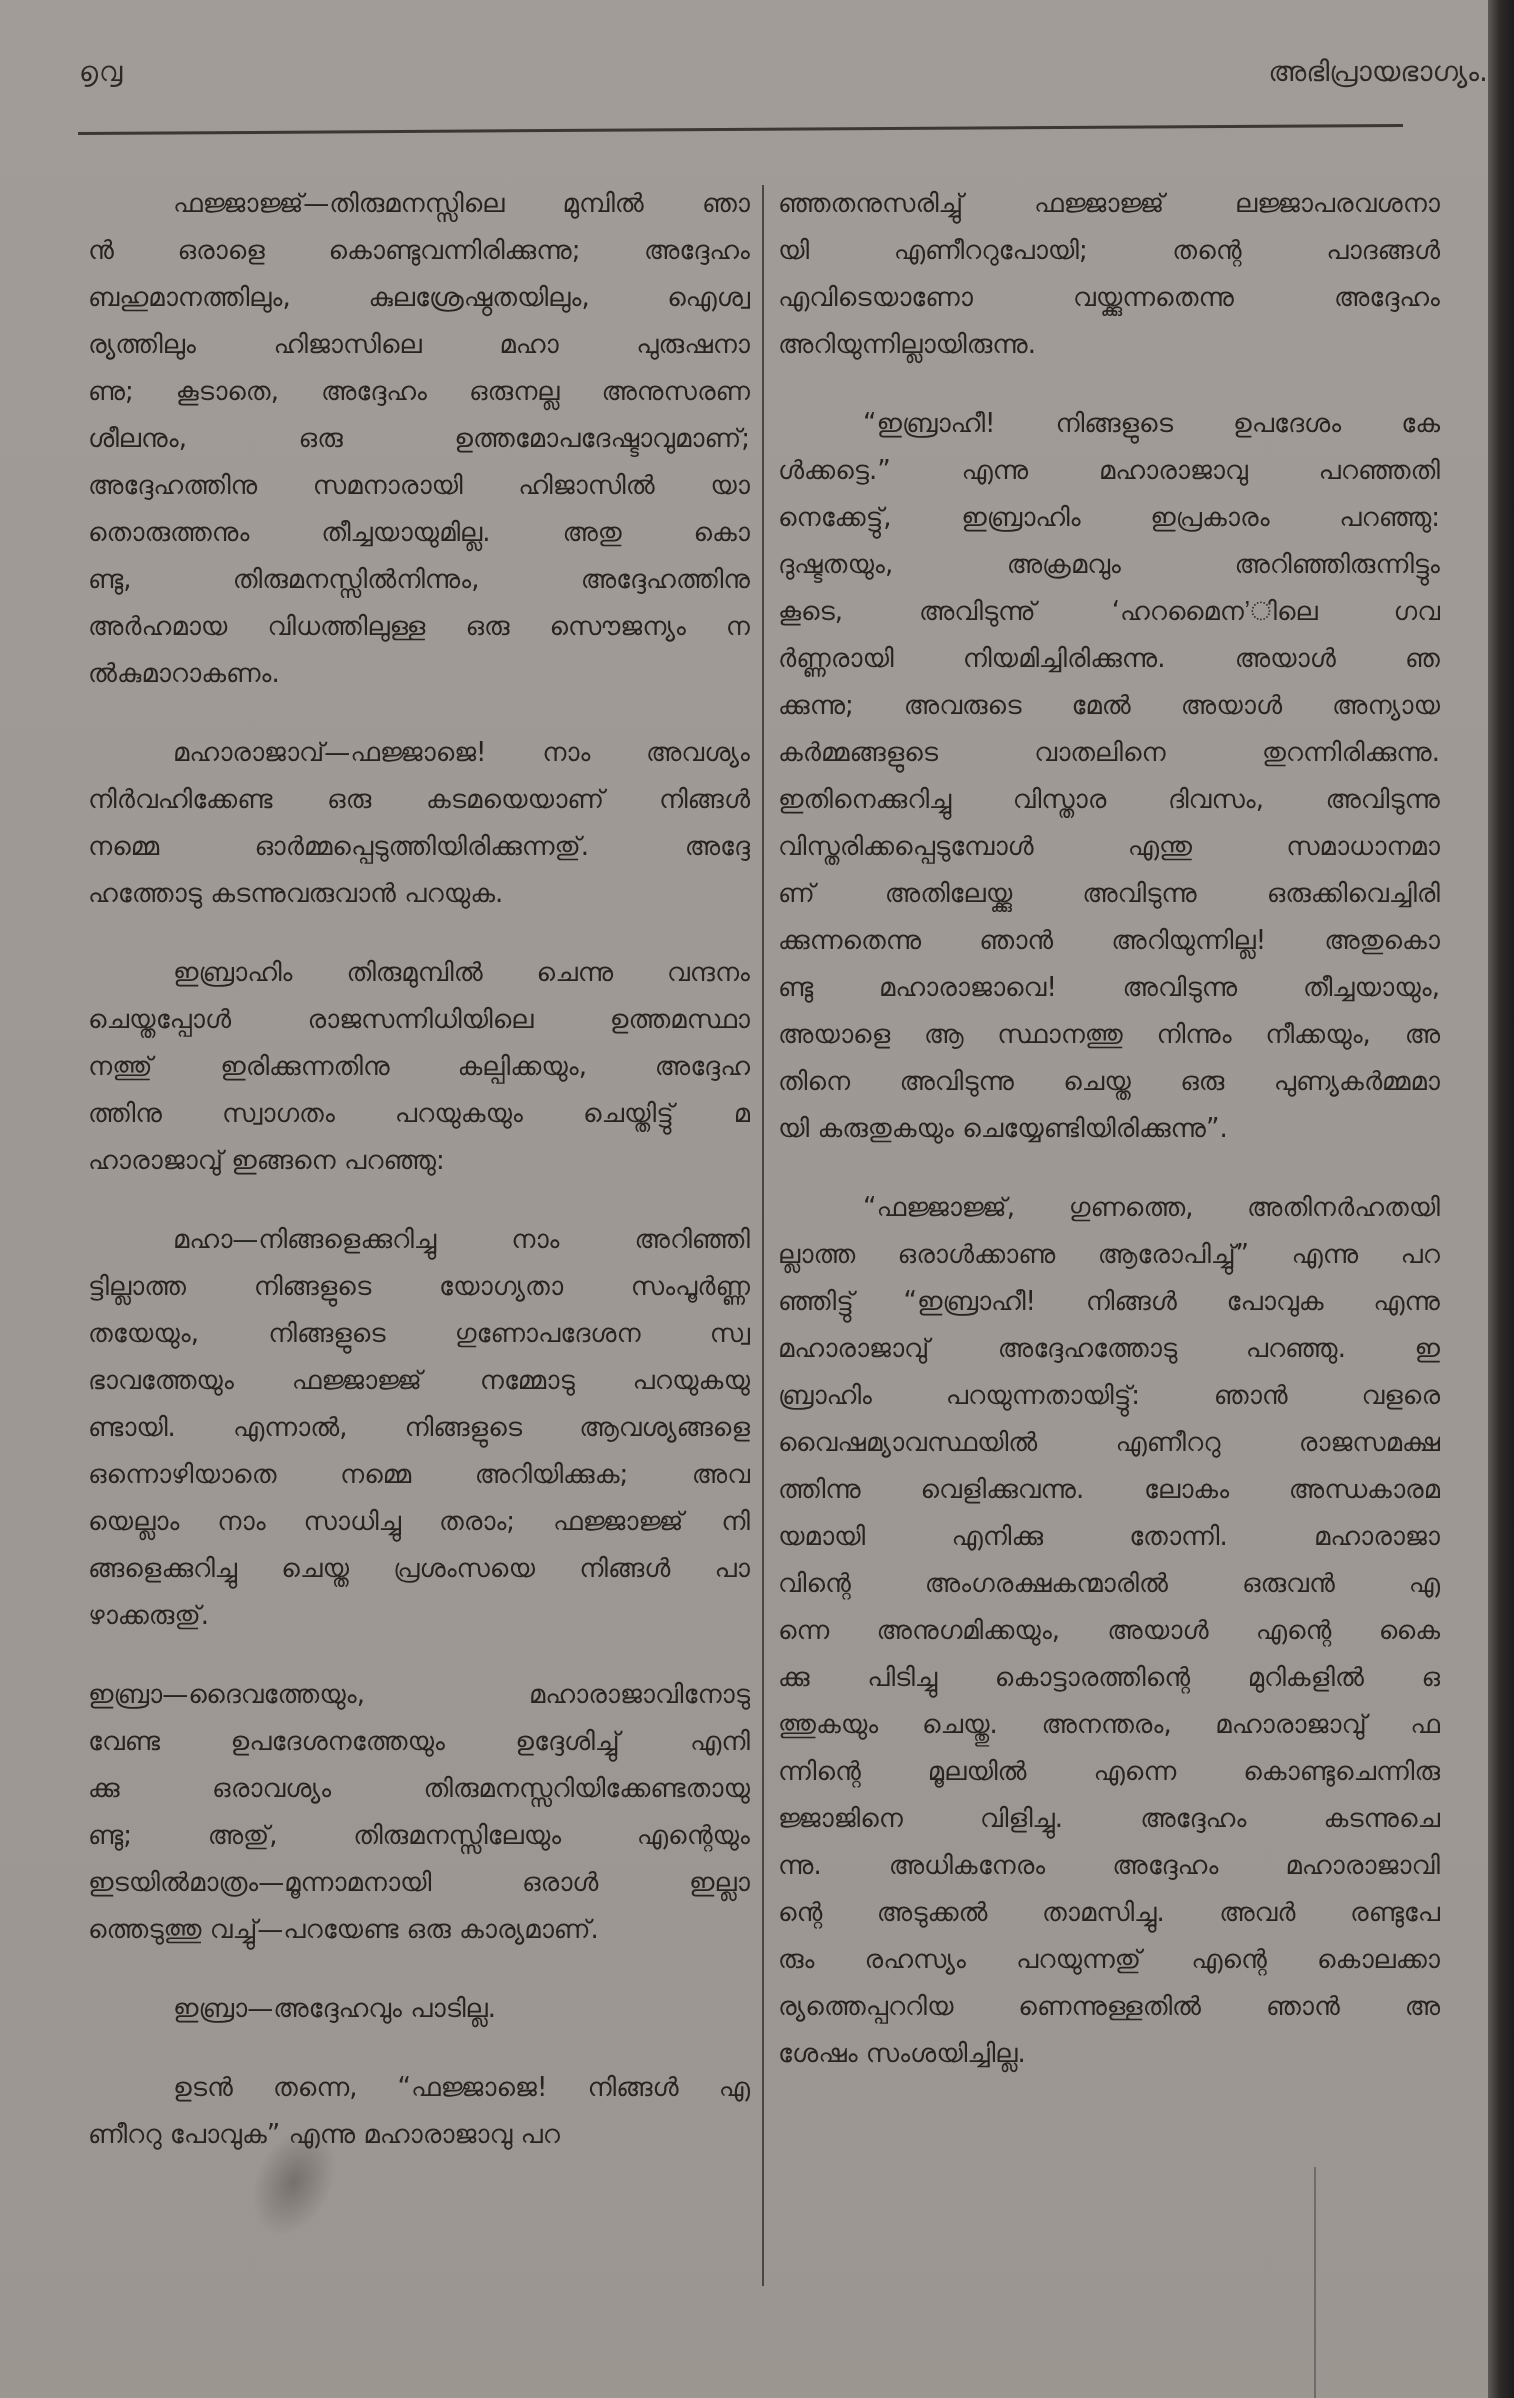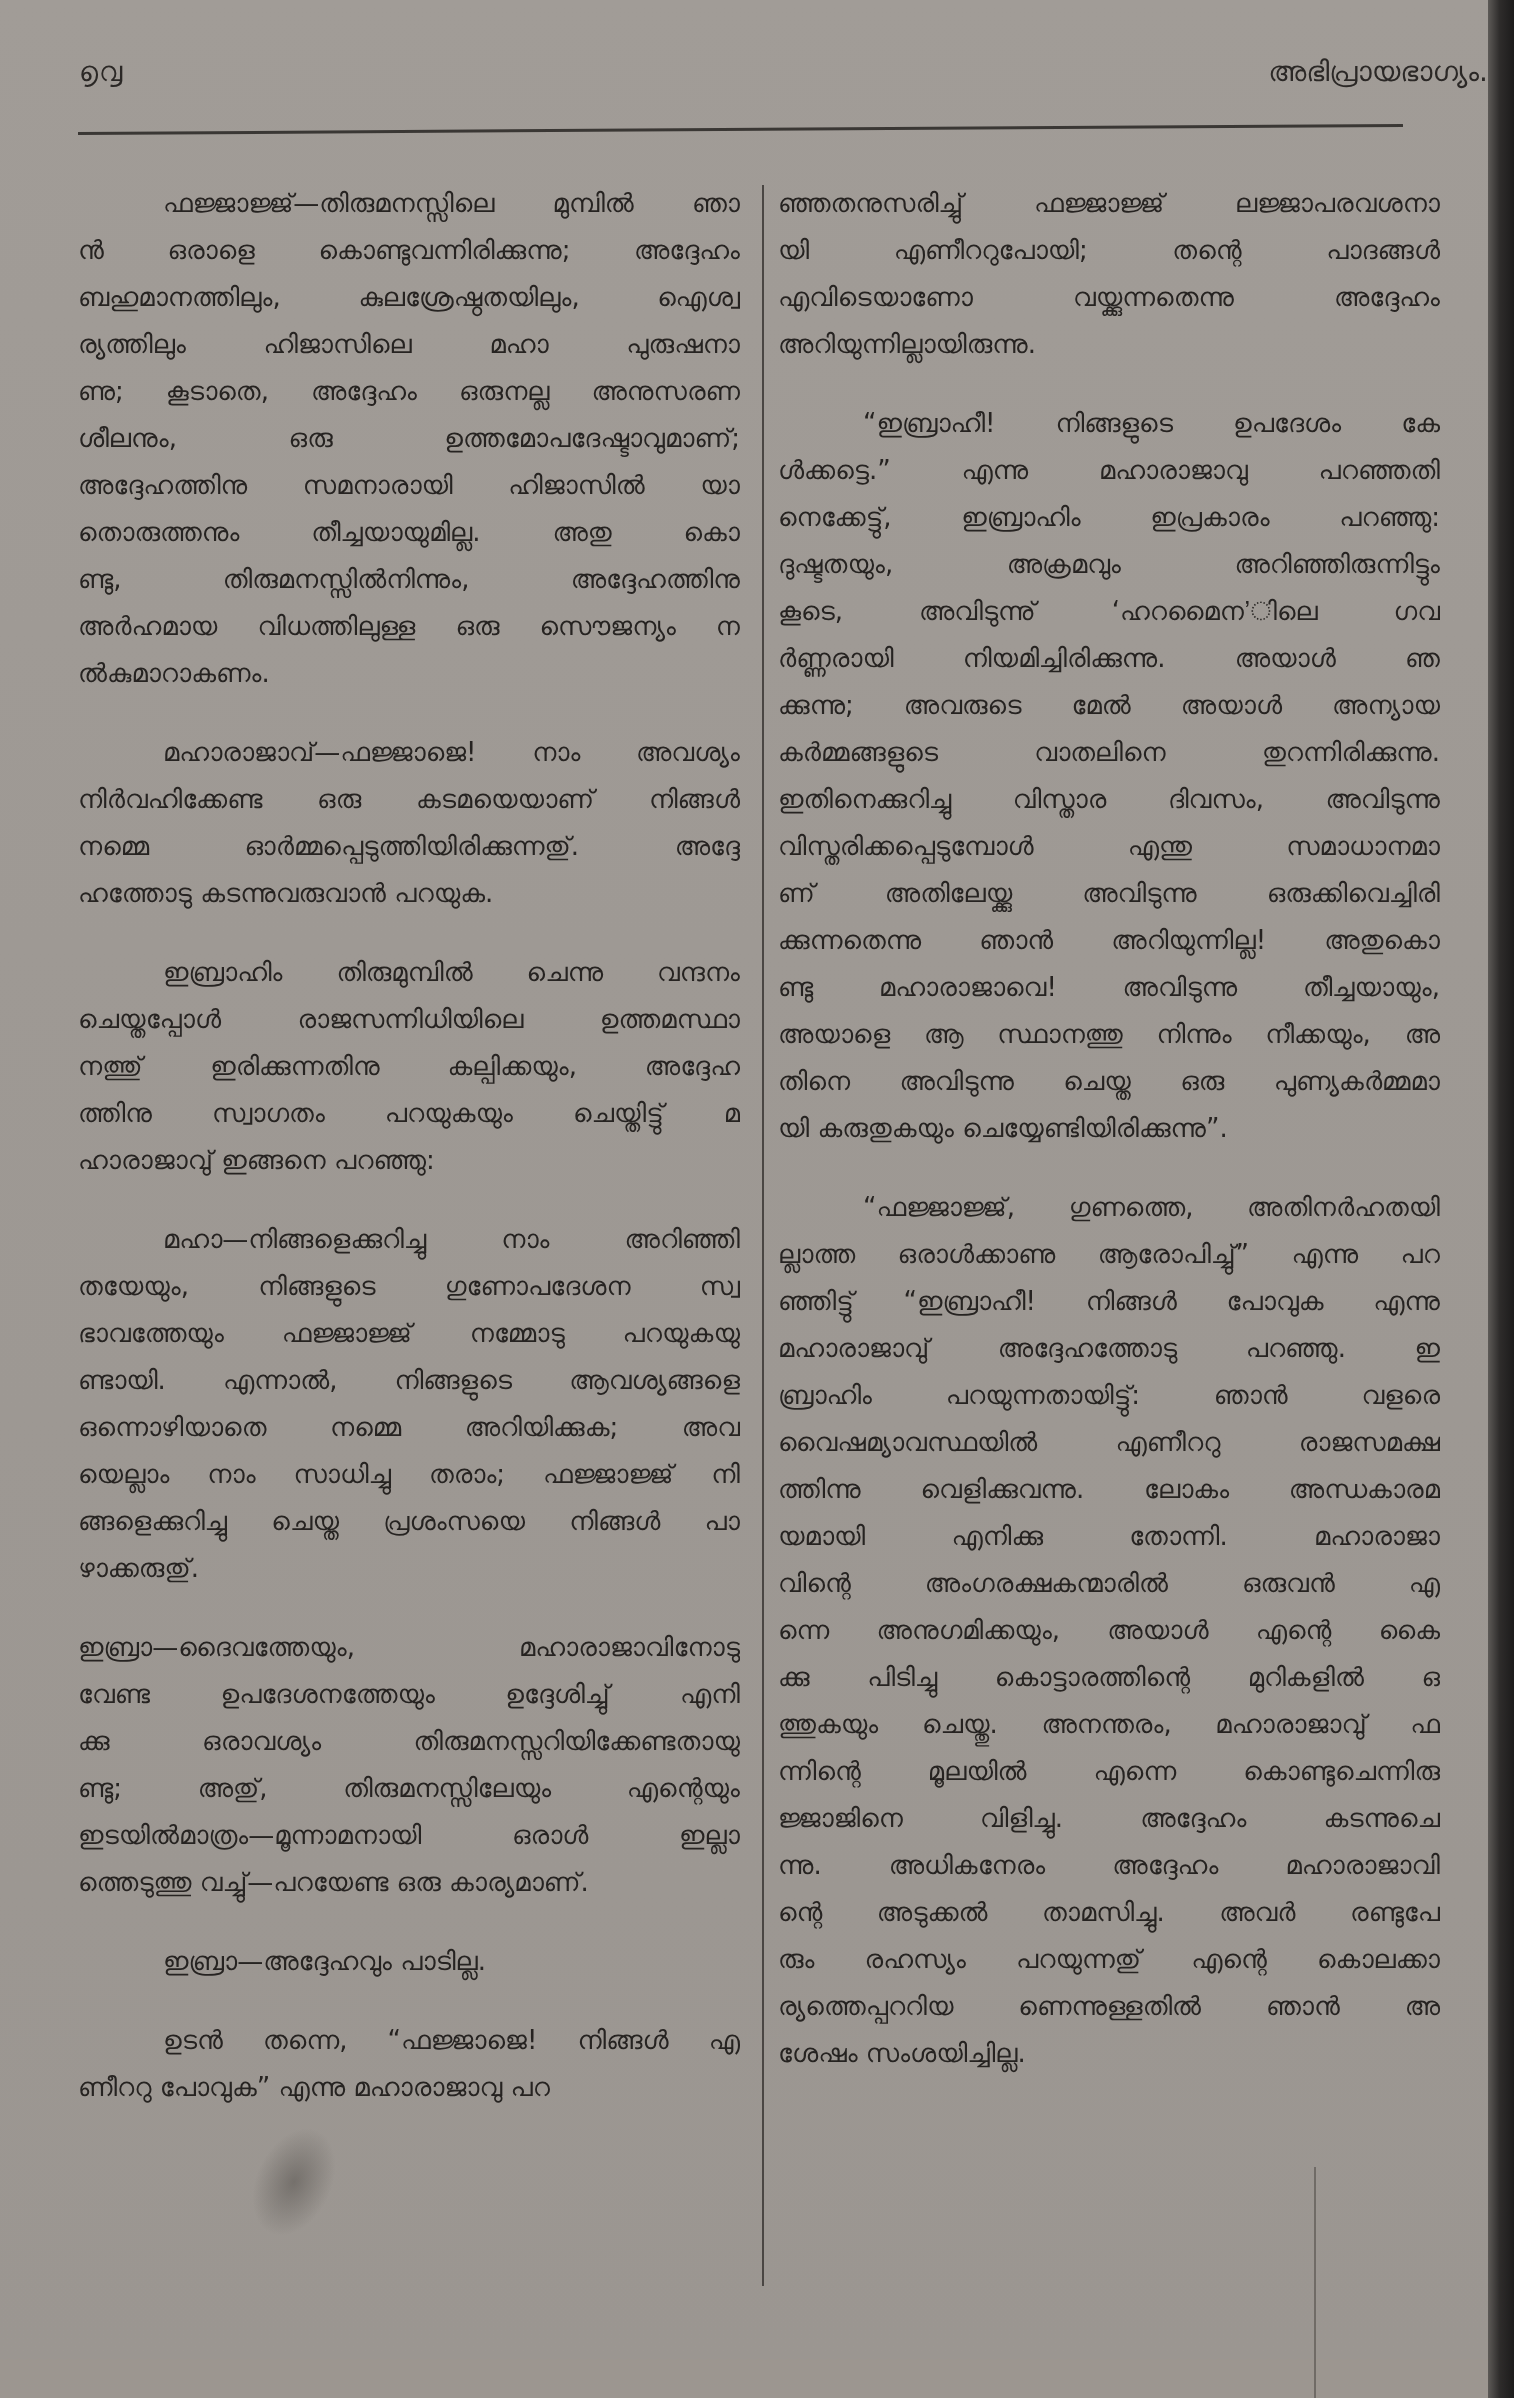--- a/index.html
+++ b/index.html
@@ -30,21 +30,21 @@
     background: #3a3734; transform: rotate(-0.35deg); transform-origin: left center;
   }
   .col-rule {
     position: absolute; left: 762px; top: 185px; width: 1.9px; height: 2101px;
     background: #4a4643;
   }
   .column {
     position: absolute; top: 180px; width: 662px;
     color: #262321; font-size: 26px; line-height: 47px;
   }
-  .col-left { left: 78px; }
+  .col-left { left: 88px; }
   .col-right { left: 778px; }
   .para { margin: 0 0 32px 0; text-align: justify; }
   .para .line { display: block; white-space: nowrap; overflow: hidden; text-align: justify; text-align-last: justify; }
   .para .line.last { text-align-last: left; }
   .para .line.first { padding-left: 85px; }
   .smudge {
     position: absolute; left: 256px; top: 2125px; width: 76px; height: 114px;
     background: radial-gradient(ellipse at center, rgba(70,66,62,0.45) 0%, rgba(70,66,62,0.0) 70%);
     transform: rotate(25deg);
   }
@@ -84,20 +84,21 @@
       </div>
       <div class="para">
         <span class="line first">ഇബ്രാഹിം തിരുമുമ്പിൽ ചെന്നു വന്ദനം</span>
         <span class="line">ചെയ്തപ്പോൾ രാജസന്നിധിയിലെ ഉത്തമസ്ഥാ</span>
         <span class="line">നത്തു് ഇരിക്കുന്നതിനു കല്പിക്കയും, അദ്ദേഹ</span>
         <span class="line">ത്തിനു സ്വാഗതം പറയുകയും ചെയ്തിട്ടു് മ</span>
         <span class="line last">ഹാരാജാവു് ഇങ്ങനെ പറഞ്ഞു:</span>
       </div>
       <div class="para">
         <span class="line first">മഹാ—നിങ്ങളെക്കുറിച്ചു നാം അറിഞ്ഞി</span>
+        <span class="line">ട്ടില്ലാത്ത നിങ്ങളുടെ യോഗ്യതാ സംപൂർണ്ണ</span>
         <span class="line">തയേയും, നിങ്ങളുടെ ഗുണോപദേശന സ്വ</span>
         <span class="line">ഭാവത്തേയും ഫജ്ജാജ്ജ് നമ്മോടു പറയുകയു</span>
         <span class="line">ണ്ടായി. എന്നാൽ, നിങ്ങളുടെ ആവശ്യങ്ങളെ</span>
         <span class="line">ഒന്നൊഴിയാതെ നമ്മെ അറിയിക്കുക; അവ</span>
         <span class="line">യെല്ലാം നാം സാധിച്ചു തരാം; ഫജ്ജാജ്ജ് നി</span>
         <span class="line">ങ്ങളെക്കുറിച്ചു ചെയ്ത പ്രശംസയെ നിങ്ങൾ പാ</span>
         <span class="line last">ഴാക്കരുതു്.</span>
       </div>
       <div class="para">
         <span class="line">ഇബ്രാ—ദൈവത്തേയും, മഹാരാജാവിനോടു</span>

